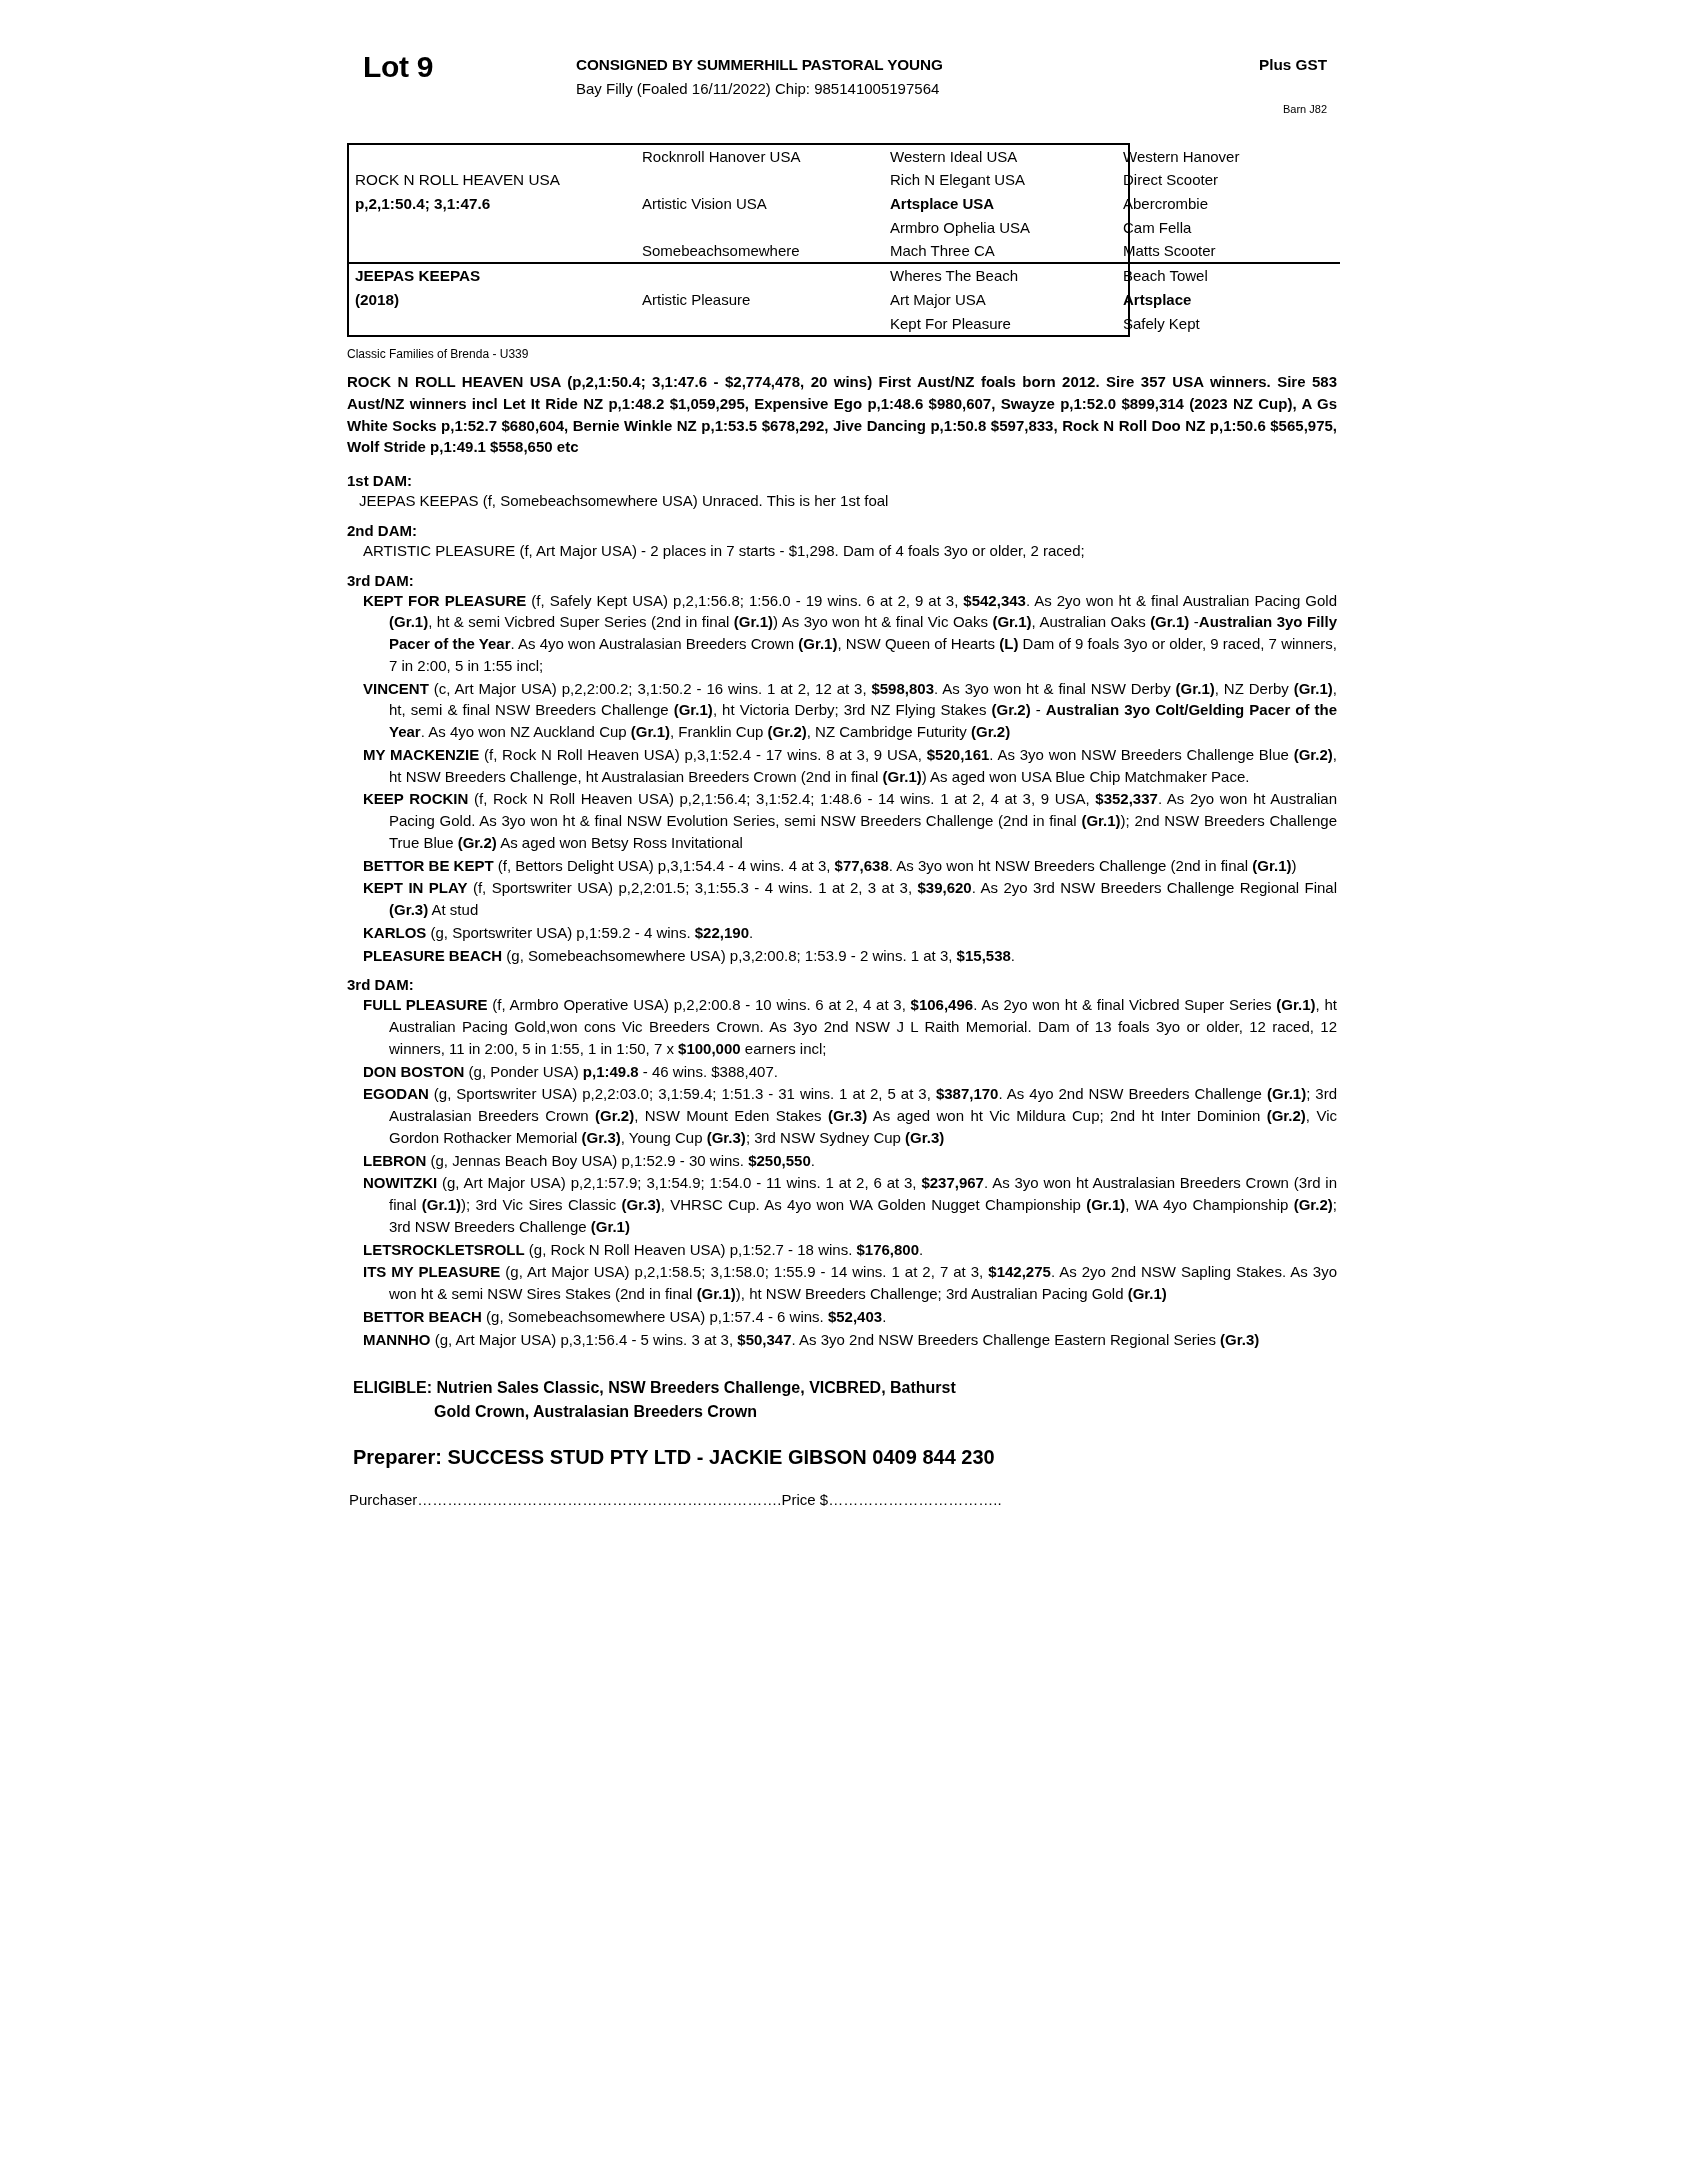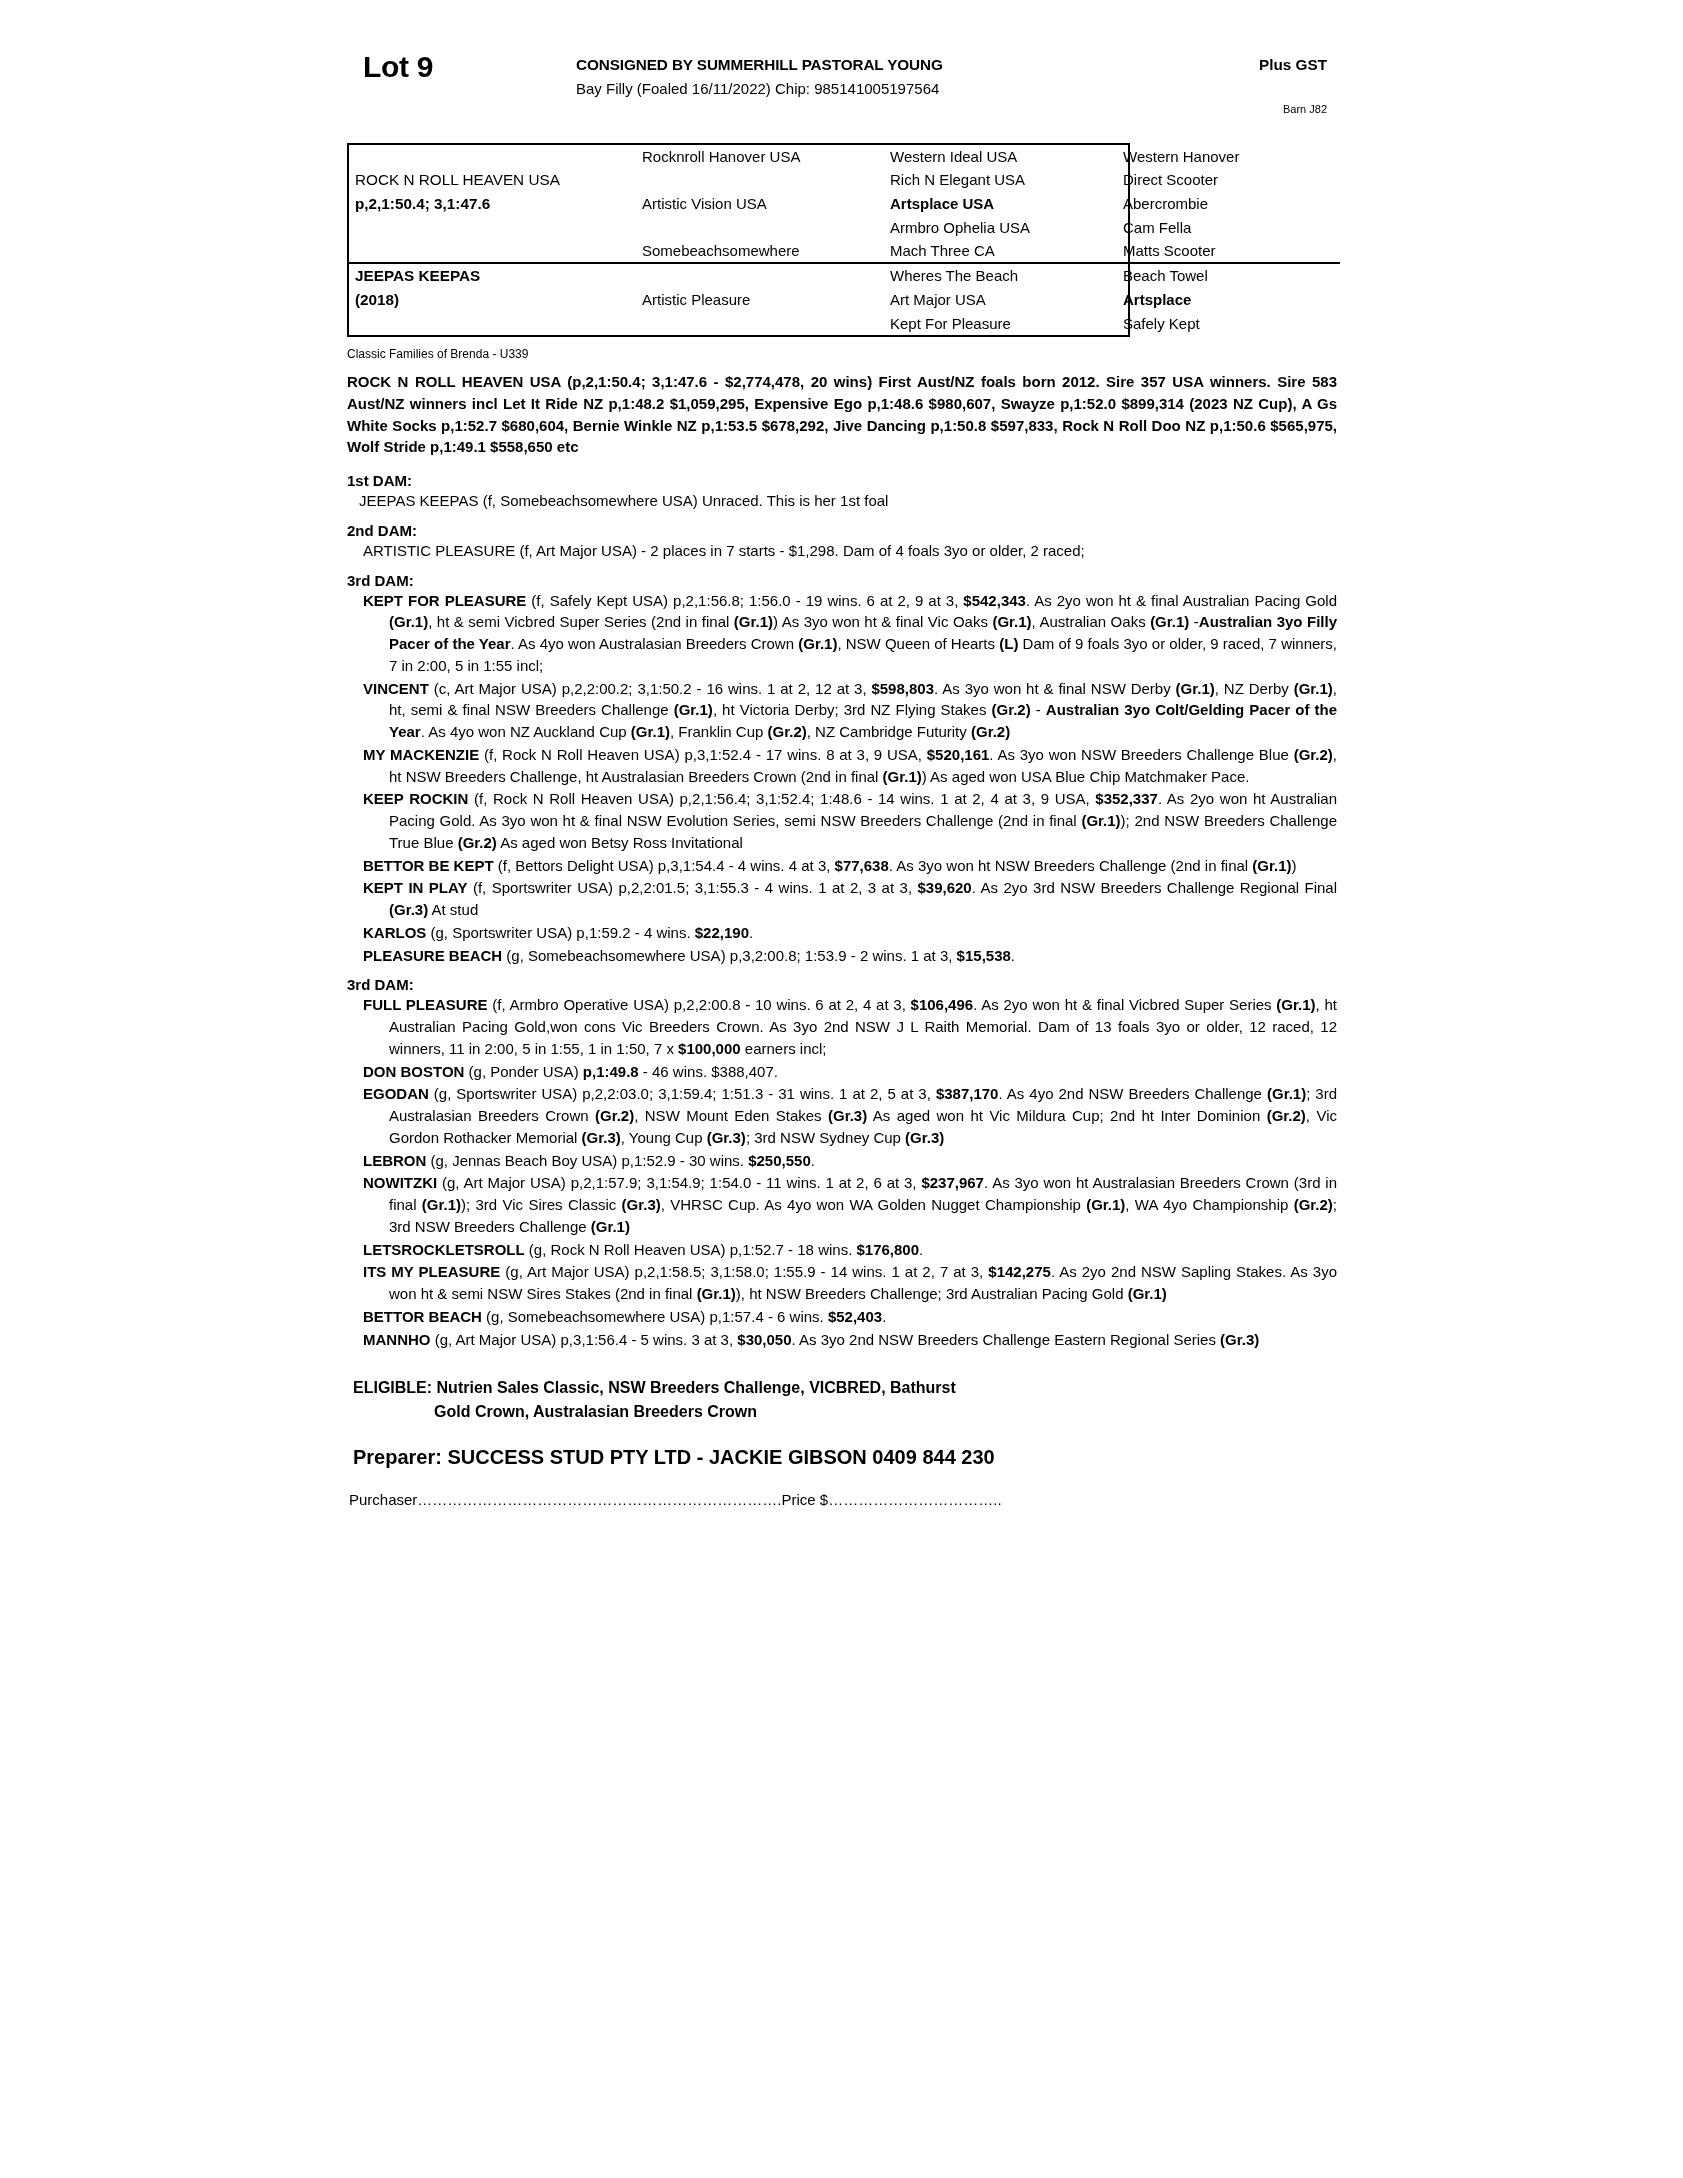--- a/index.html
+++ b/index.html
@@ -294,21 +294,21 @@
     <div class="entry hang">
       <span class="name">LETSROCKLETSROLL</span><span> (g, Rock N Roll Heaven USA) p,1:52.7 - 18 wins. <b>$176,800</b>.</span>
     </div>
     <div class="entry hang">
       <span class="name">ITS MY PLEASURE</span><span> (g, Art Major USA) p,2,1:58.5; 3,1:58.0; 1:55.9 - 14 wins. 1 at 2, 7 at 3, <b>$142,275</b>. As 2yo 2nd NSW Sapling Stakes. As 3yo won ht &amp; semi NSW Sires Stakes (2nd in final <b>(Gr.1)</b>), ht NSW Breeders Challenge; 3rd Australian Pacing Gold <b>(Gr.1)</b></span>
     </div>
     <div class="entry hang">
       <span class="name">BETTOR BEACH</span><span> (g, Somebeachsomewhere USA) p,1:57.4 - 6 wins. <b>$52,403</b>.</span>
     </div>
     <div class="entry hang">
-      <span class="name">MANNHO</span><span> (g, Art Major USA) p,3,1:56.4 - 5 wins. 3 at 3, <b>$30,050</b>. As 3yo 2nd NSW Breeders Challenge Eastern Regional Series <b>(Gr.3)</b></span>
+      <span class="name">MANNHO</span><span> (g, Art Major USA) p,3,1:56.4 - 5 wins. 3 at 3, <b>$50,347</b>. As 3yo 2nd NSW Breeders Challenge Eastern Regional Series <b>(Gr.3)</b></span>
     </div>
 
     <div class="eligible">
       <span>ELIGIBLE: Nutrien Sales Classic, NSW Breeders Challenge, VICBRED, Bathurst</span>
       <span class="l2">Gold Crown, Australasian Breeders Crown</span>
     </div>
     <div class="preparer">Preparer: SUCCESS STUD PTY LTD - JACKIE GIBSON 0409 844 230</div>
     <div class="purchaser">Purchaser……………………………………………………………….Price $……………………………..</div>
 
   </div>

